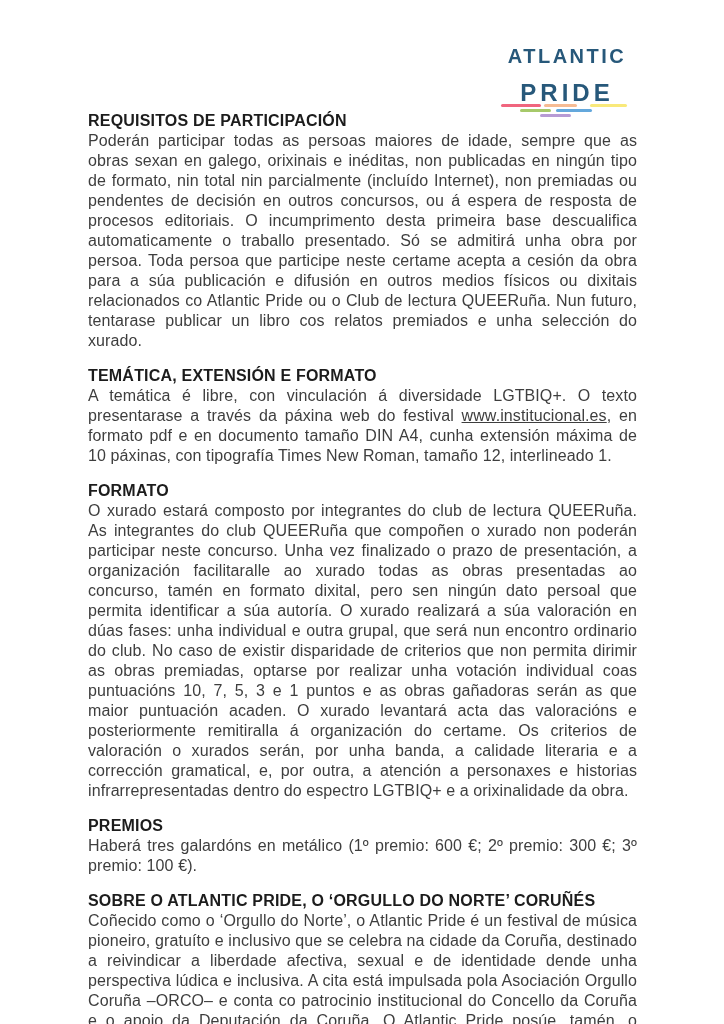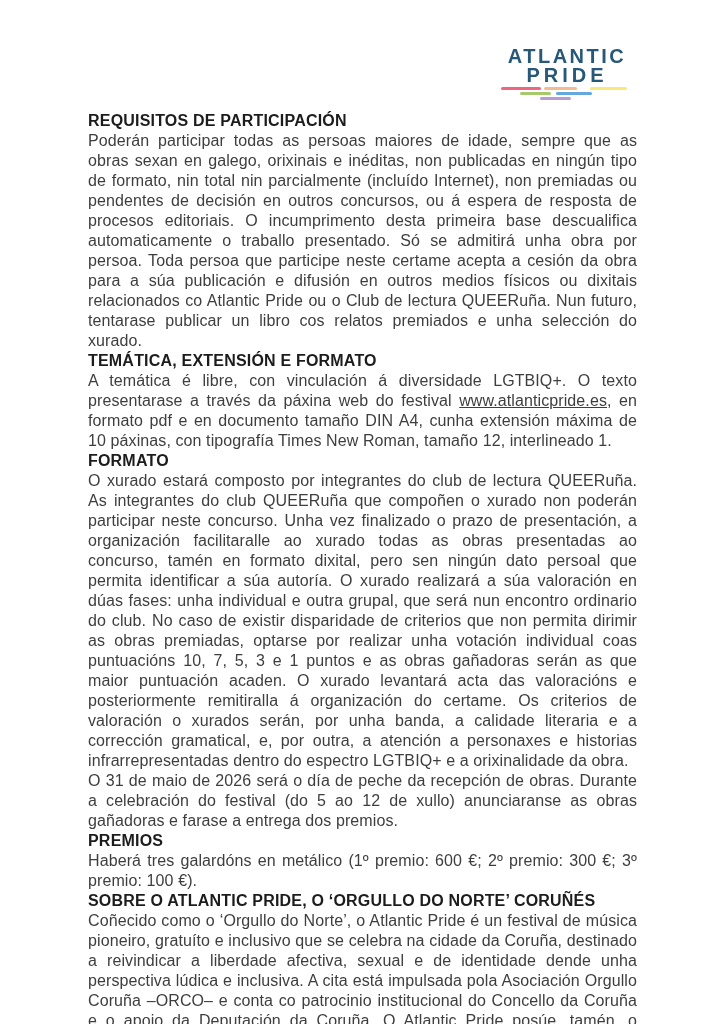--- a/index.html
+++ b/index.html
@@ -24,24 +24,25 @@
     user-select: none;
   }
   .logo-line1 {
     font-size: 20px;
     font-weight: 800;
     letter-spacing: 2.5px;
     line-height: 20px;
     white-space: nowrap;
   }
   .logo-line2 {
-    font-size: 20px;
+    font-size: 24px;
     font-weight: 800;
     letter-spacing: 4px;
     line-height: 19px;
+    margin-top: 17px;
   }
   .stripes {
     position: relative;
     height: 14px;
     margin-top: 2px;
   }
   .stripe {
     position: absolute;
     height: 2.5px;
     border-radius: 1.5px;
@@ -54,21 +55,21 @@
   .stripe.purple { top: 10px; left: 43px; width: 31px; }
 
   
   .content {
     position: absolute;
     left: 88px;
     top: 111px;
     width: 549px;
     color: #3e3e3e;
   }
-  .section + .section { }
+  .section + .section { margin-top: 15px; }
   .section h3 {
     margin: 0;
     font-size: 16px;
     font-weight: 700;
     line-height: 20px;
     letter-spacing: 0.2px;
     color: #1c1c1c;
   }
   .section p {
     margin: 0;
@@ -103,30 +104,29 @@
 
   <div class="content">
 
     <div class="section">
       <h3>REQUISITOS DE PARTICIPACIÓN</h3>
       <p>Poderán participar todas as persoas maiores de idade, sempre que as obras sexan en galego, orixinais e inéditas, non publicadas en ningún tipo de formato, nin total nin parcialmente (incluído Internet), non premiadas ou pendentes de decisión en outros concursos, ou á espera de resposta de procesos editoriais. O incumprimento desta primeira base descualifica automaticamente o traballo presentado. Só se admitirá unha obra por persoa. Toda persoa que participe neste certame acepta a cesión da obra para a súa publicación e difusión en outros medios físicos ou dixitais relacionados co Atlantic Pride ou o Club de lectura QUEERuña. Nun futuro, tentarase publicar un libro cos relatos premiados e unha selección do xurado.</p>
     </div>
 
     <div class="section">
       <h3>TEMÁTICA, EXTENSIÓN E FORMATO</h3>
-      <p><span>A temática é libre, con vinculación á diversidade LGTBIQ+. O texto presentarase a través da páxina web do festival </span><a class="doc-link">www.atlanticpride.es</a><span>, en formato pdf e en documento tamaño DIN A4, cunha extensión máxima de 10 páxinas, con tipografía Times New Roman, tamaño 12, interlineado 1.</span></p>
+      <p><span>A temática é libre, con vinculación á diversidade LGTBIQ+. O texto presentarase a través da páxina web do festival </span><a class="doc-link">www.institucional.es</a><span>, en formato pdf e en documento tamaño DIN A4, cunha extensión máxima de 10 páxinas, con tipografía Times New Roman, tamaño 12, interlineado 1.</span></p>
     </div>
 
     <div class="section">
       <h3>FORMATO</h3>
       <p>O xurado estará composto por integrantes do club de lectura QUEERuña. As integrantes do club QUEERuña que compoñen o xurado non poderán participar neste concurso. Unha vez finalizado o prazo de presentación, a organización facilitaralle ao xurado todas as obras presentadas ao concurso, tamén en formato dixital, pero sen ningún dato persoal que permita identificar a súa autoría. O xurado realizará a súa valoración en dúas fases: unha individual e outra grupal, que será nun encontro ordinario do club. No caso de existir disparidade de criterios que non permita dirimir as obras premiadas, optarse por realizar unha votación individual coas puntuacións 10, 7, 5, 3 e 1 puntos e as obras gañadoras serán as que maior puntuación acaden. O xurado levantará acta das valoracións e posteriormente remitiralla á organización do certame. Os criterios de valoración o xurados serán, por unha banda, a calidade literaria e a corrección gramatical, e, por outra, a atención a personaxes e historias infrarrepresentadas dentro do espectro LGTBIQ+ e a orixinalidade da obra.</p>
     </div>
 
     <div class="section">
-      <p>O 31 de maio de 2026 será o día de peche da recepción de obras. Durante a celebración do festival (do 5 ao 12 de xullo) anunciaranse as obras gañadoras e farase a entrega dos premios.</p>
     </div>
 
     <div class="section">
       <h3>PREMIOS</h3>
       <p>Haberá tres galardóns en metálico (1º premio: 600 €; 2º premio: 300 €; 3º premio: 100 €).</p>
     </div>
 
     <div class="section">
       <h3>SOBRE O ATLANTIC PRIDE, O ‘ORGULLO DO NORTE’ CORUÑÉS</h3>
       <p>Coñecido como o ‘Orgullo do Norte’, o Atlantic Pride é un festival de música pioneiro, gratuíto e inclusivo que se celebra na cidade da Coruña, destinado a reivindicar a liberdade afectiva, sexual e de identidade dende unha perspectiva lúdica e inclusiva. A cita está impulsada pola Asociación Orgullo Coruña –ORCO– e conta co patrocinio institucional do Concello da Coruña e o apoio da Deputación da Coruña. O Atlantic Pride posúe, tamén, o patrocinio privado de Estrella Galicia, Coruña The Style Outlets e Globalgrafic.</p>

